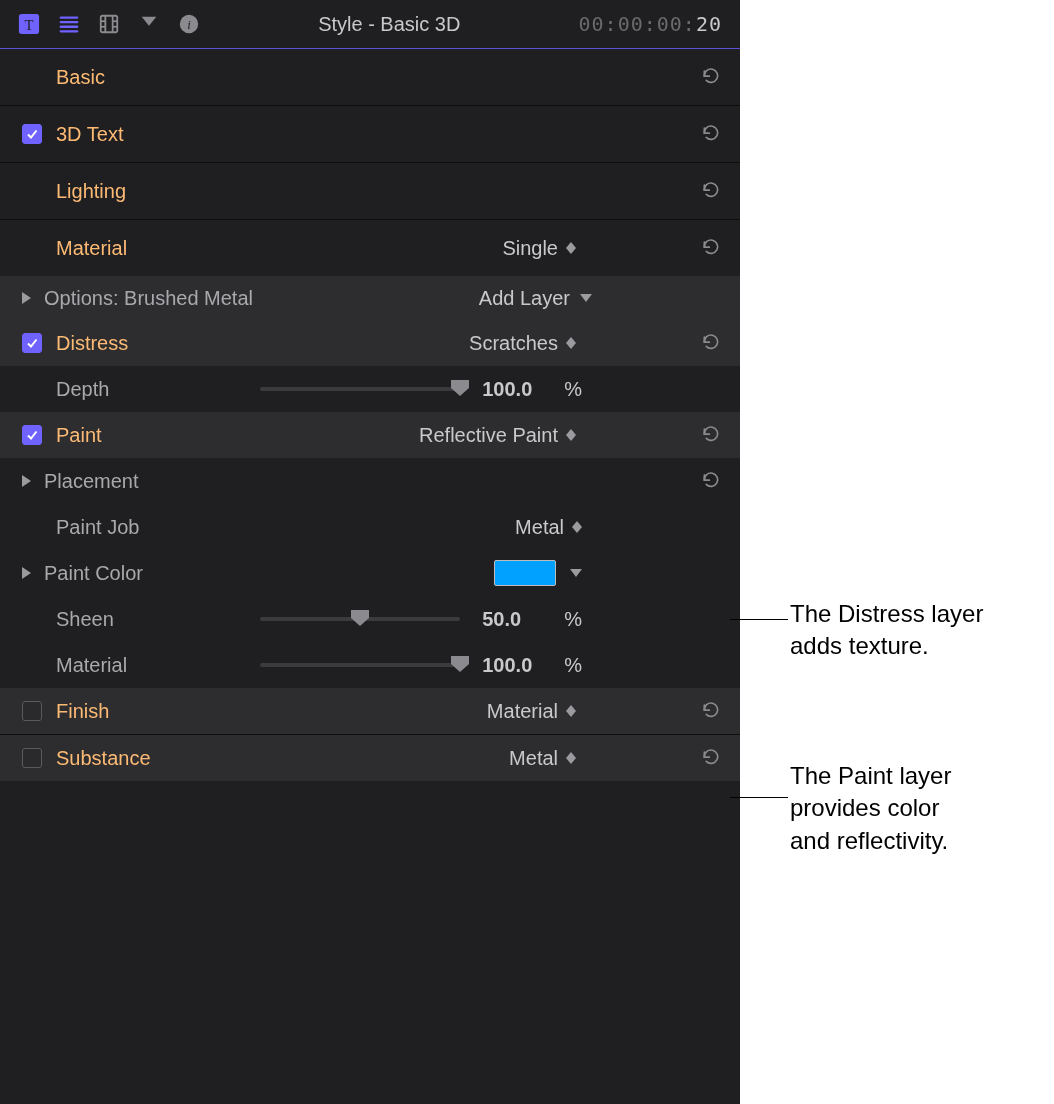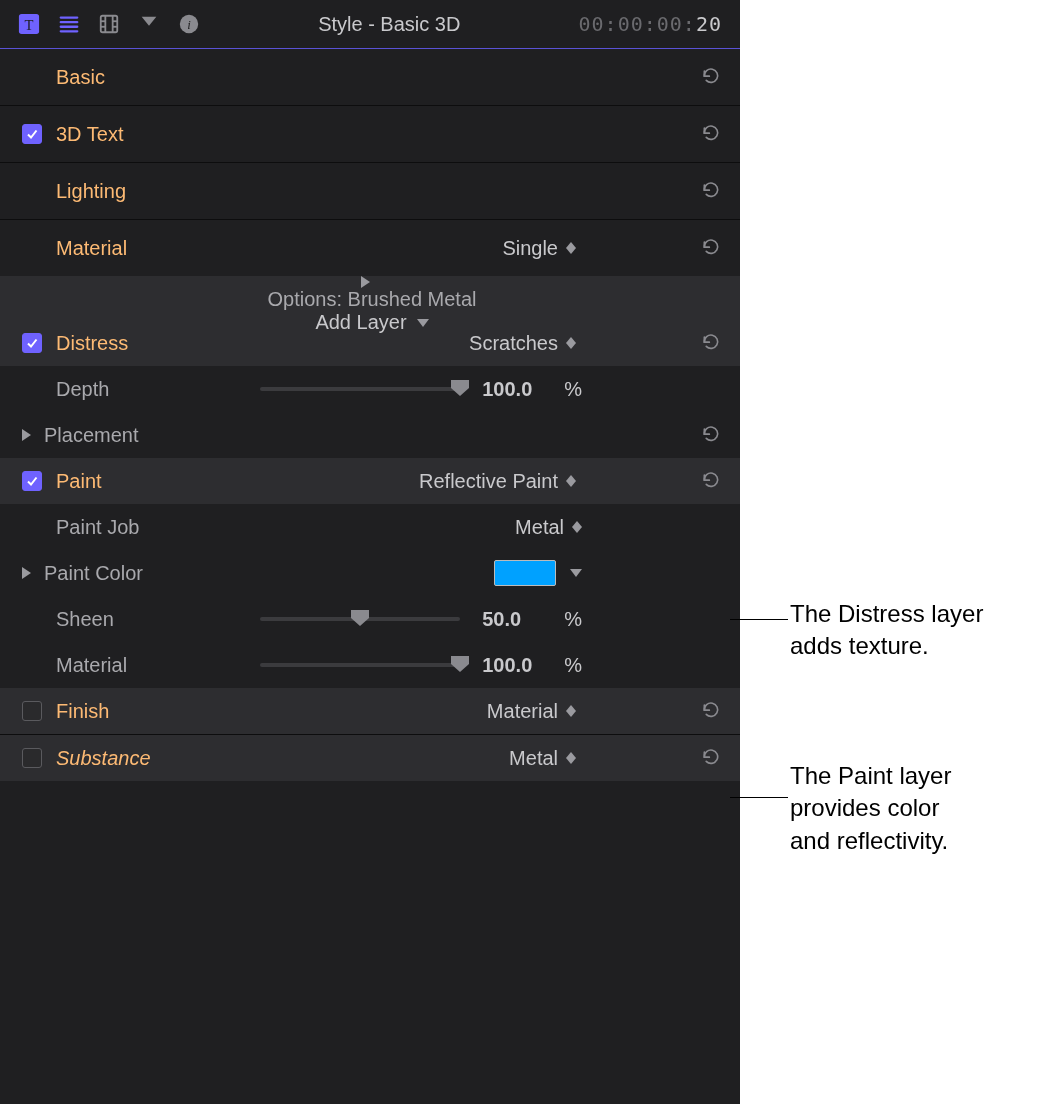--- a/index.html
+++ b/index.html
@@ -168,21 +168,21 @@
       <span style="width:110px;"></span>
       <span class="reset">
           <svg viewBox="0 0 24 24" fill="none" stroke="currentColor" stroke-width="2" stroke-linecap="round">
             <path d="M4 5v6h6"></path>
             <path d="M4 11a8 8 0 1 1 2.3 5.1"></path>
           </svg>
         </span>
     </div>
 
 
-    <div class="row section" style="height:44px;flex-direction:column;">
+    <div class="row section" style="height:44px;">
       <span class="disclo">
           <svg width="10" height="12" viewBox="0 0 10 12">
             <polygon points="0,0 0,12 9,6" fill="currentColor"></polygon>
           </svg>
         </span>
       <span class="sub" style="white-space: pre;">Options: Brushed Metal</span>
       <span class="spacer"></span>
       <span class="popup">
         <span style="white-space: pre;">Add Layer</span>
         <span class="down">
@@ -234,56 +234,56 @@
                 <polygon points="0,0 18,0 18,8 9,16 0,8" fill="#8a8a8f"></polygon>
               </svg>
             </span>
           </span>
       </span>
       <span class="val" style="min-width: 70px; white-space: pre;">100.0</span>
       <span class="unit" style="white-space: pre;">%</span>
       <span style="width:140px;"></span>
     </div>
 
-    <div class="row mini">
-      <span class="disclo">
-          <svg width="10" height="12" viewBox="0 0 10 12">
-            <polygon points="0,0 0,12 9,6" fill="currentColor"></polygon>
-          </svg>
-        </span>
-      <span class="sub" style="white-space: pre;">Placement</span>
-      <span class="spacer"></span>
-      <span class="reset">
-          <svg viewBox="0 0 24 24" fill="none" stroke="currentColor" stroke-width="2" stroke-linecap="round">
-            <path d="M4 5v6h6"></path>
-            <path d="M4 11a8 8 0 1 1 2.3 5.1"></path>
-          </svg>
-        </span>
-    </div>
-
     <div class="row section" style="height:46px;">
       <span class="cb checked">
           <svg viewBox="0 0 12 12">
             <polyline points="2,6.5 5,9.5 10.5,2.5" fill="none" stroke="#fff" stroke-width="2"></polyline>
           </svg>
         </span>
       <span class="lbl" style="white-space: pre;">Paint</span>
       <span class="spacer"></span>
       <span class="popup">
         <span style="white-space: pre;">Reflective Paint</span>
         <span class="stepper">
           <svg viewBox="0 0 10 6">
               <polygon points="0,6 10,6 5,0" fill="currentColor"></polygon>
             </svg>
           <svg viewBox="0 0 10 6">
               <polygon points="0,0 10,0 5,6" fill="currentColor"></polygon>
             </svg>
         </span>
       </span>
       <span style="width:110px;"></span>
+      <span class="reset">
+          <svg viewBox="0 0 24 24" fill="none" stroke="currentColor" stroke-width="2" stroke-linecap="round">
+            <path d="M4 5v6h6"></path>
+            <path d="M4 11a8 8 0 1 1 2.3 5.1"></path>
+          </svg>
+        </span>
+    </div>
+
+    <div class="row mini">
+      <span class="disclo">
+          <svg width="10" height="12" viewBox="0 0 10 12">
+            <polygon points="0,0 0,12 9,6" fill="currentColor"></polygon>
+          </svg>
+        </span>
+      <span class="sub" style="white-space: pre;">Placement</span>
+      <span class="spacer"></span>
       <span class="reset">
           <svg viewBox="0 0 24 24" fill="none" stroke="currentColor" stroke-width="2" stroke-linecap="round">
             <path d="M4 5v6h6"></path>
             <path d="M4 11a8 8 0 1 1 2.3 5.1"></path>
           </svg>
         </span>
     </div>
 
     <div class="row mini">
       <span class="indent"></span>
@@ -378,21 +378,21 @@
           <svg viewBox="0 0 24 24" fill="none" stroke="currentColor" stroke-width="2" stroke-linecap="round">
             <path d="M4 5v6h6"></path>
             <path d="M4 11a8 8 0 1 1 2.3 5.1"></path>
           </svg>
         </span>
     </div>
     <div class="divider"></div>
 
     <div class="row section" style="height:46px;">
       <span class="cb"></span>
-      <span class="lbl" style="white-space: pre; font-style: italic;">Substance</span>
+      <span class="lbl" style="white-space: pre;">Substance</span>
       <span class="spacer"></span>
       <span class="popup">
         <span style="white-space: pre;">Metal</span>
         <span class="stepper">
           <svg viewBox="0 0 10 6">
               <polygon points="0,6 10,6 5,0" fill="currentColor"></polygon>
             </svg>
           <svg viewBox="0 0 10 6">
               <polygon points="0,0 10,0 5,6" fill="currentColor"></polygon>
             </svg>

